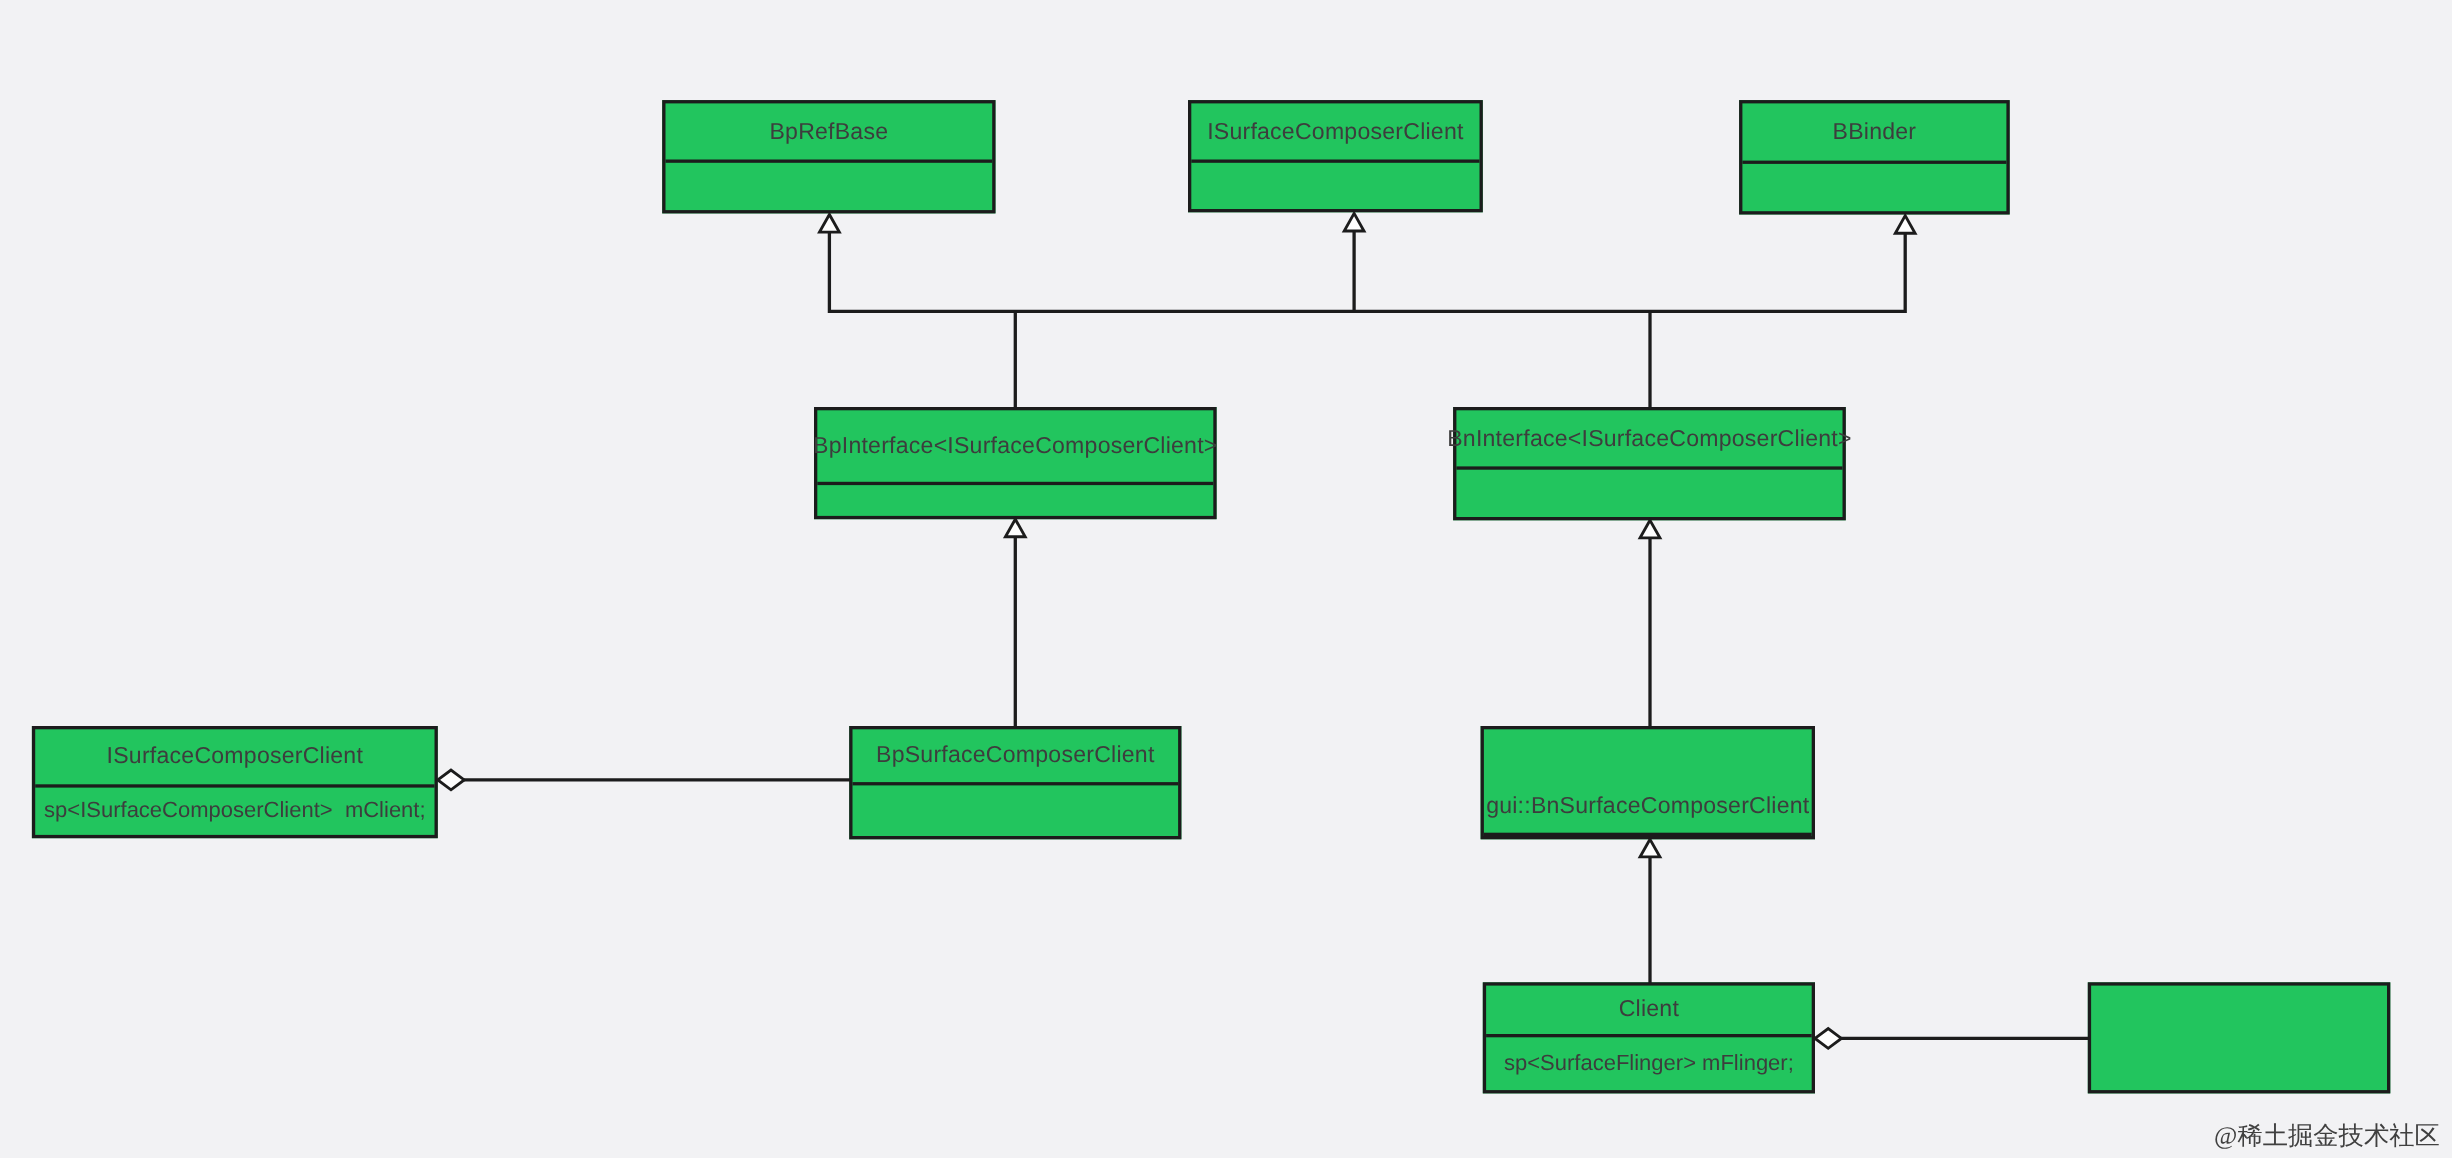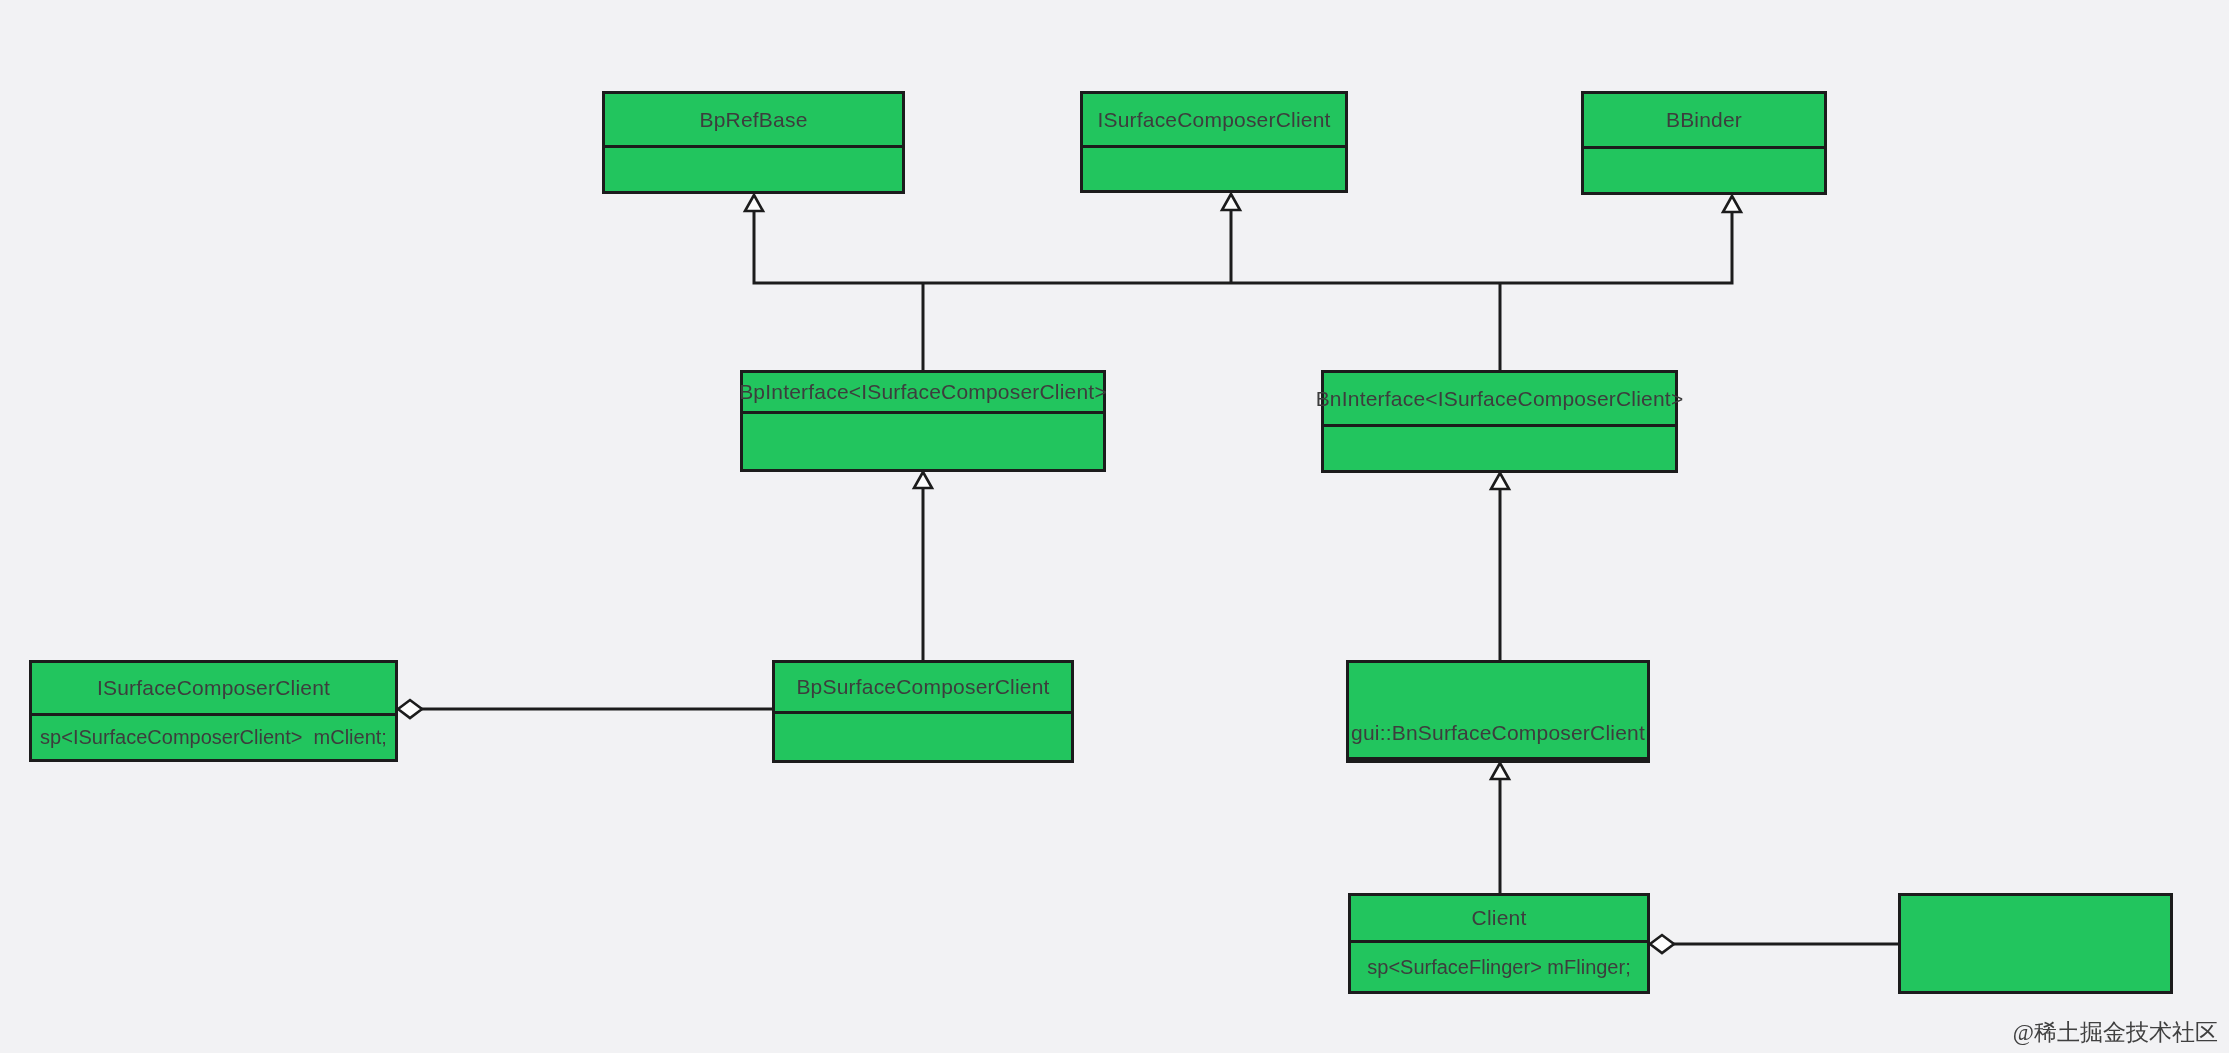--- a/index.html
+++ b/index.html
@@ -69,21 +69,21 @@
   .member { white-space: pre; text-align: right; }
 
   
   .n-bprefbase              { left: 602px;  top: 91px;  width: 303px; height: 103px; }
   .n-bprefbase .node-title  { height: 54px; }
   .n-isurfacecomposerclient { left: 1080px; top: 91px;  width: 268px; height: 102px; justify-content: space-between; }
   .n-isurfacecomposerclient .node-title { height: 54px; }
   .n-bbinder                { left: 1581px; top: 91px;  width: 246px; height: 104px; }
   .n-bbinder .node-title    { height: 55px; }
   .n-bpinterface            { left: 740px;  top: 370px; width: 366px; height: 102px; }
-  .n-bpinterface .node-title { height: 41px; }
+  .n-bpinterface .node-title { height: 68px; }
   .n-bninterface            { left: 1321px; top: 370px; width: 357px; height: 103px; }
   .n-bninterface .node-title { height: 54px; }
   .n-surfacecomposerclient  { left: 29px;   top: 660px; width: 369px; height: 102px; }
   .n-surfacecomposerclient .node-title { height: 53px; }
   .n-bpsurfacecomposerclient { left: 772px; top: 660px; width: 302px; height: 103px; gap: 32px; }
   .n-bpsurfacecomposerclient .node-title { height: 51px; }
   .n-bnsurfacecomposerclient { left: 1346px; top: 660px; width: 304px; height: 103px; }
   .n-bnsurfacecomposerclient .node-title { height: 54px; margin-top: 45px; }
   .n-client                 { left: 1348px; top: 893px; width: 302px; height: 101px; }
   .n-client .node-title     { height: 47px; }

